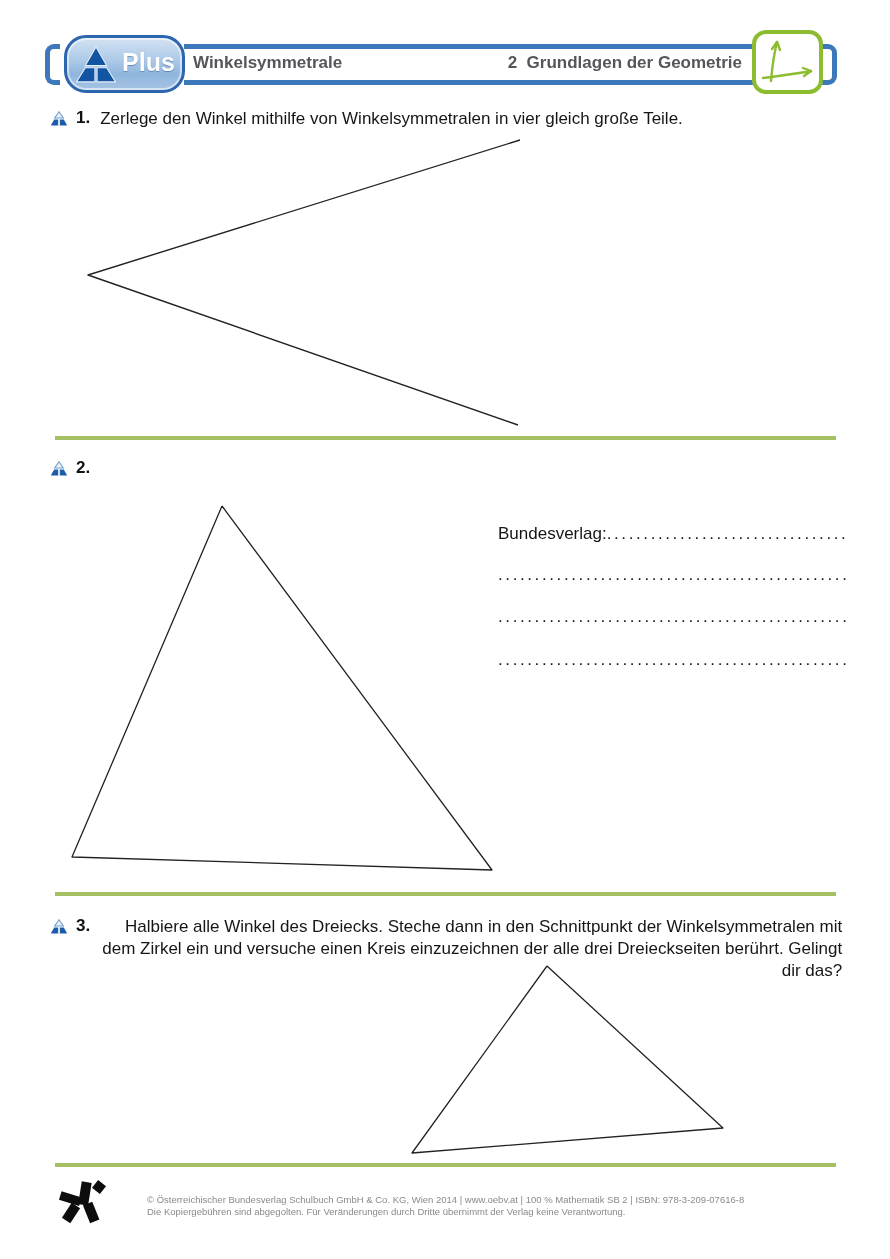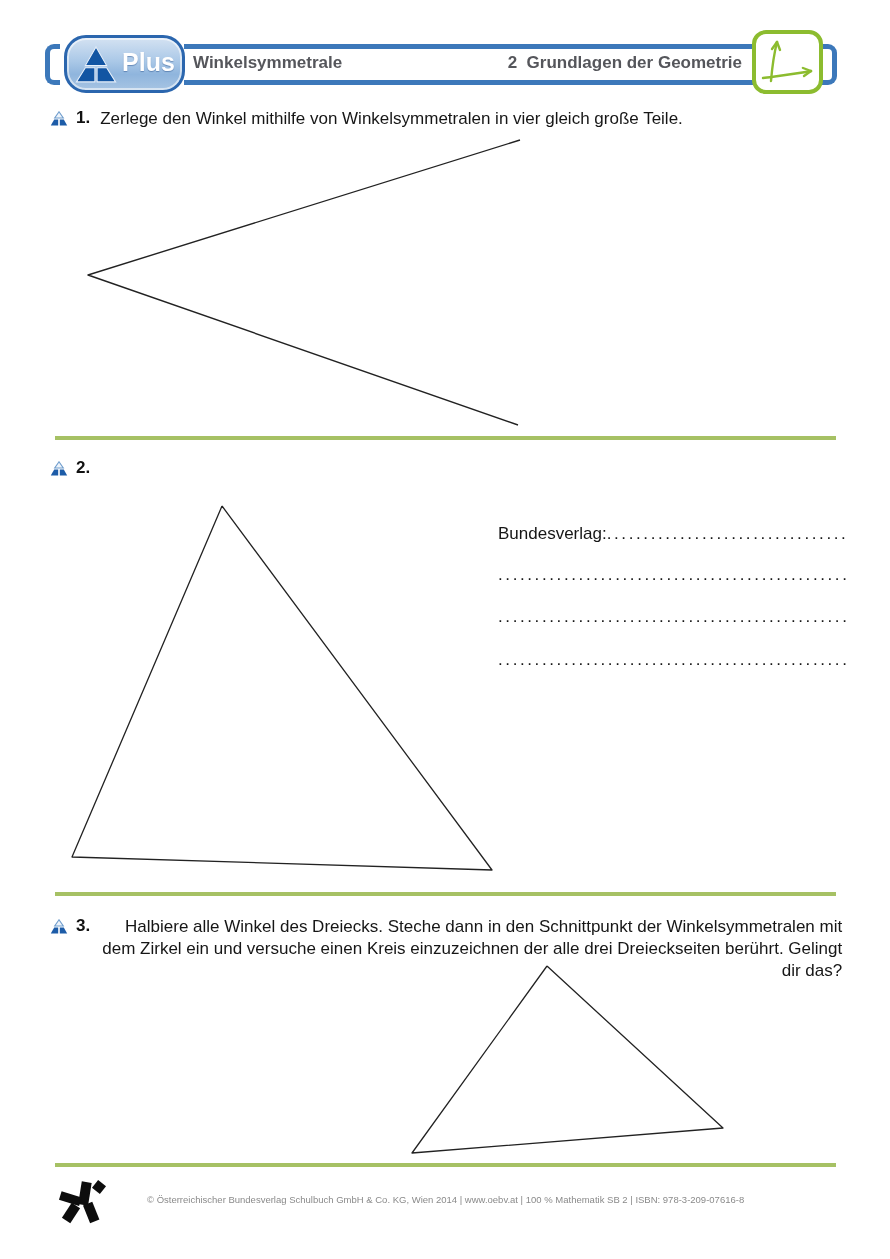--- a/index.html
+++ b/index.html
@@ -131,15 +131,16 @@
       <rect x="23" y="3" width="10" height="23" transform="rotate(9 28 14)"></rect>
       <rect x="37" y="3" width="10" height="10" transform="rotate(38 42 8)"></rect>
       <rect x="3" y="15" width="21" height="9" transform="rotate(17 13 19)"></rect>
       <rect x="9" y="25" width="10" height="18" transform="rotate(33 14 34)"></rect>
       <rect x="29" y="24" width="10" height="19" transform="rotate(-22 34 33)"></rect>
     </g>
   </svg>
 
   <div class="footer-text">
     <div>© Österreichischer Bundesverlag Schulbuch GmbH &amp; Co. KG, Wien 2014 | www.oebv.at | 100 % Mathematik SB 2 | ISBN: 978-3-209-07616-8</div>
+    <div>Die Kopiergebühren sind abgegolten. Für Veränderungen durch Dritte übernimmt der Verlag keine Verantwortung.</div>
   </div>
 
 </div>
 
 </body></html>

